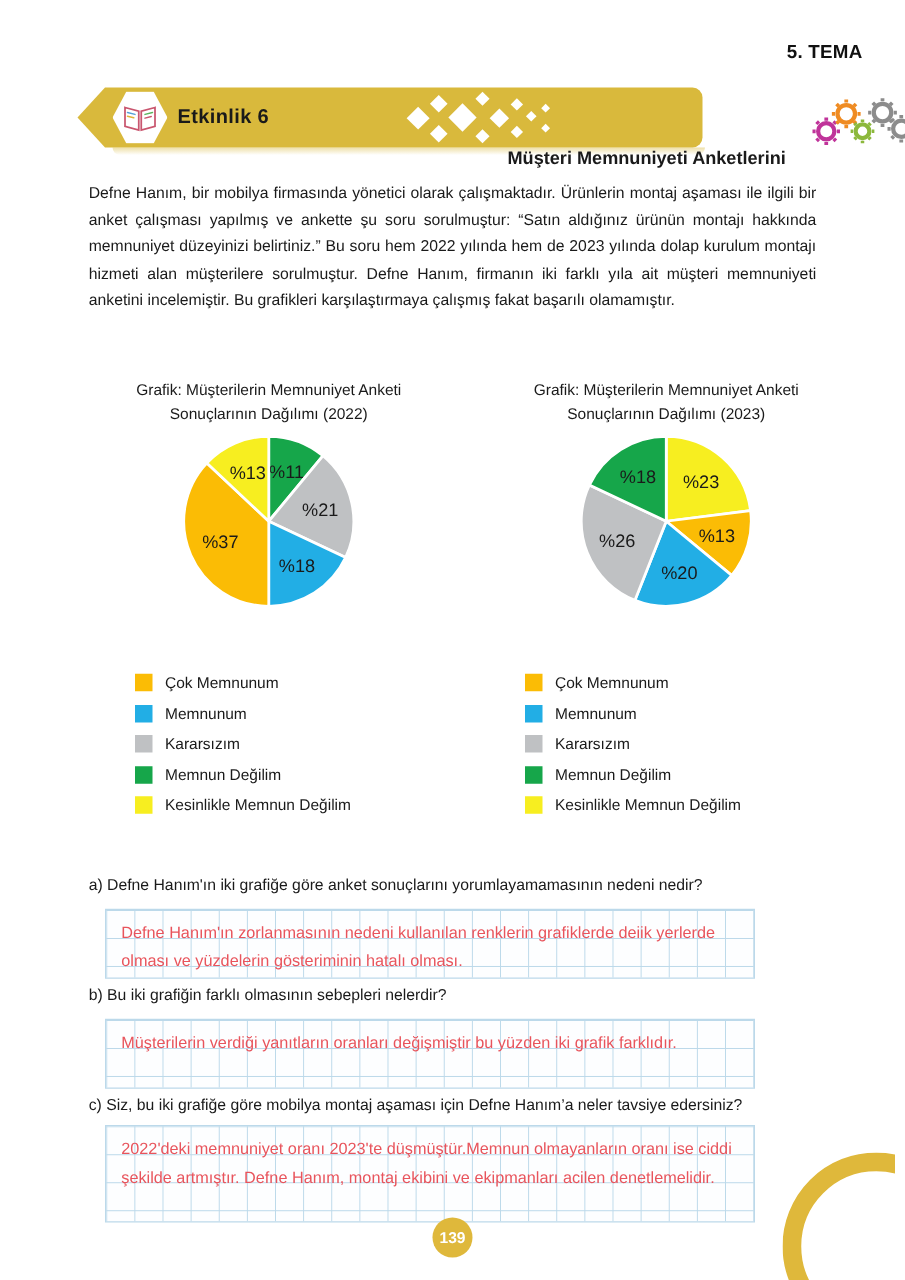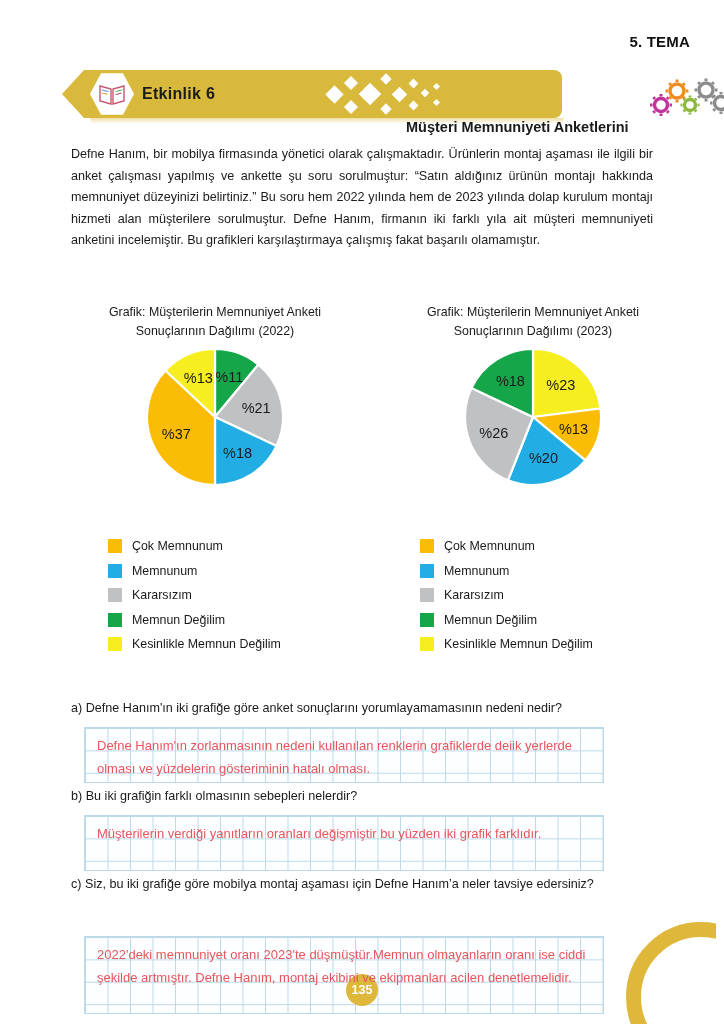--- a/index.html
+++ b/index.html
@@ -168,21 +168,21 @@
     background-color: #fdfeff;
     background-image:
       linear-gradient(to right, #bcd9ea 1px, transparent 1px),
       linear-gradient(to bottom, #bcd9ea 1px, transparent 1px);
     background-size: 22.5px 22.4px;
     border: 1px solid #bcd9ea;
     padding: 6px 12px 0 12px;
   }
   .ans-a { top: 727px; height: 56px; }
   .ans-b { top: 815px; height: 56px; }
-  .ans-c { top: 936px; height: 78px; }
+  .ans-c { top: 900px; height: 78px; }
   .answer-text {
     font-size: 13px;
     line-height: 23px;
     color: #e8545c;
     position: relative;
     z-index: 2;
   }
 
   
   .corner-arc {
@@ -419,15 +419,15 @@
   <div class="answer-box ans-b">
     <div class="answer-text">Müşterilerin verdiği yanıtların oranları değişmiştir bu yüzden iki grafik farklıdır.</div>
   </div>
 
   <div class="q-text q-c">c) Siz, bu iki grafiğe göre mobilya montaj aşaması için Defne Hanım’a neler tavsiye edersiniz?</div>
   <div class="answer-box ans-c">
     <div class="answer-text">2022'deki memnuniyet oranı 2023'te düşmüştür.Memnun olmayanların oranı ise ciddi şekilde artmıştır. Defne Hanım, montaj ekibini ve ekipmanları acilen denetlemelidir.</div>
   </div>
 
   <div class="corner-arc"></div>
-  <div class="page-num">135</div>
+  <div class="page-num">139</div>
 
 </div>
 
 </body></html>

